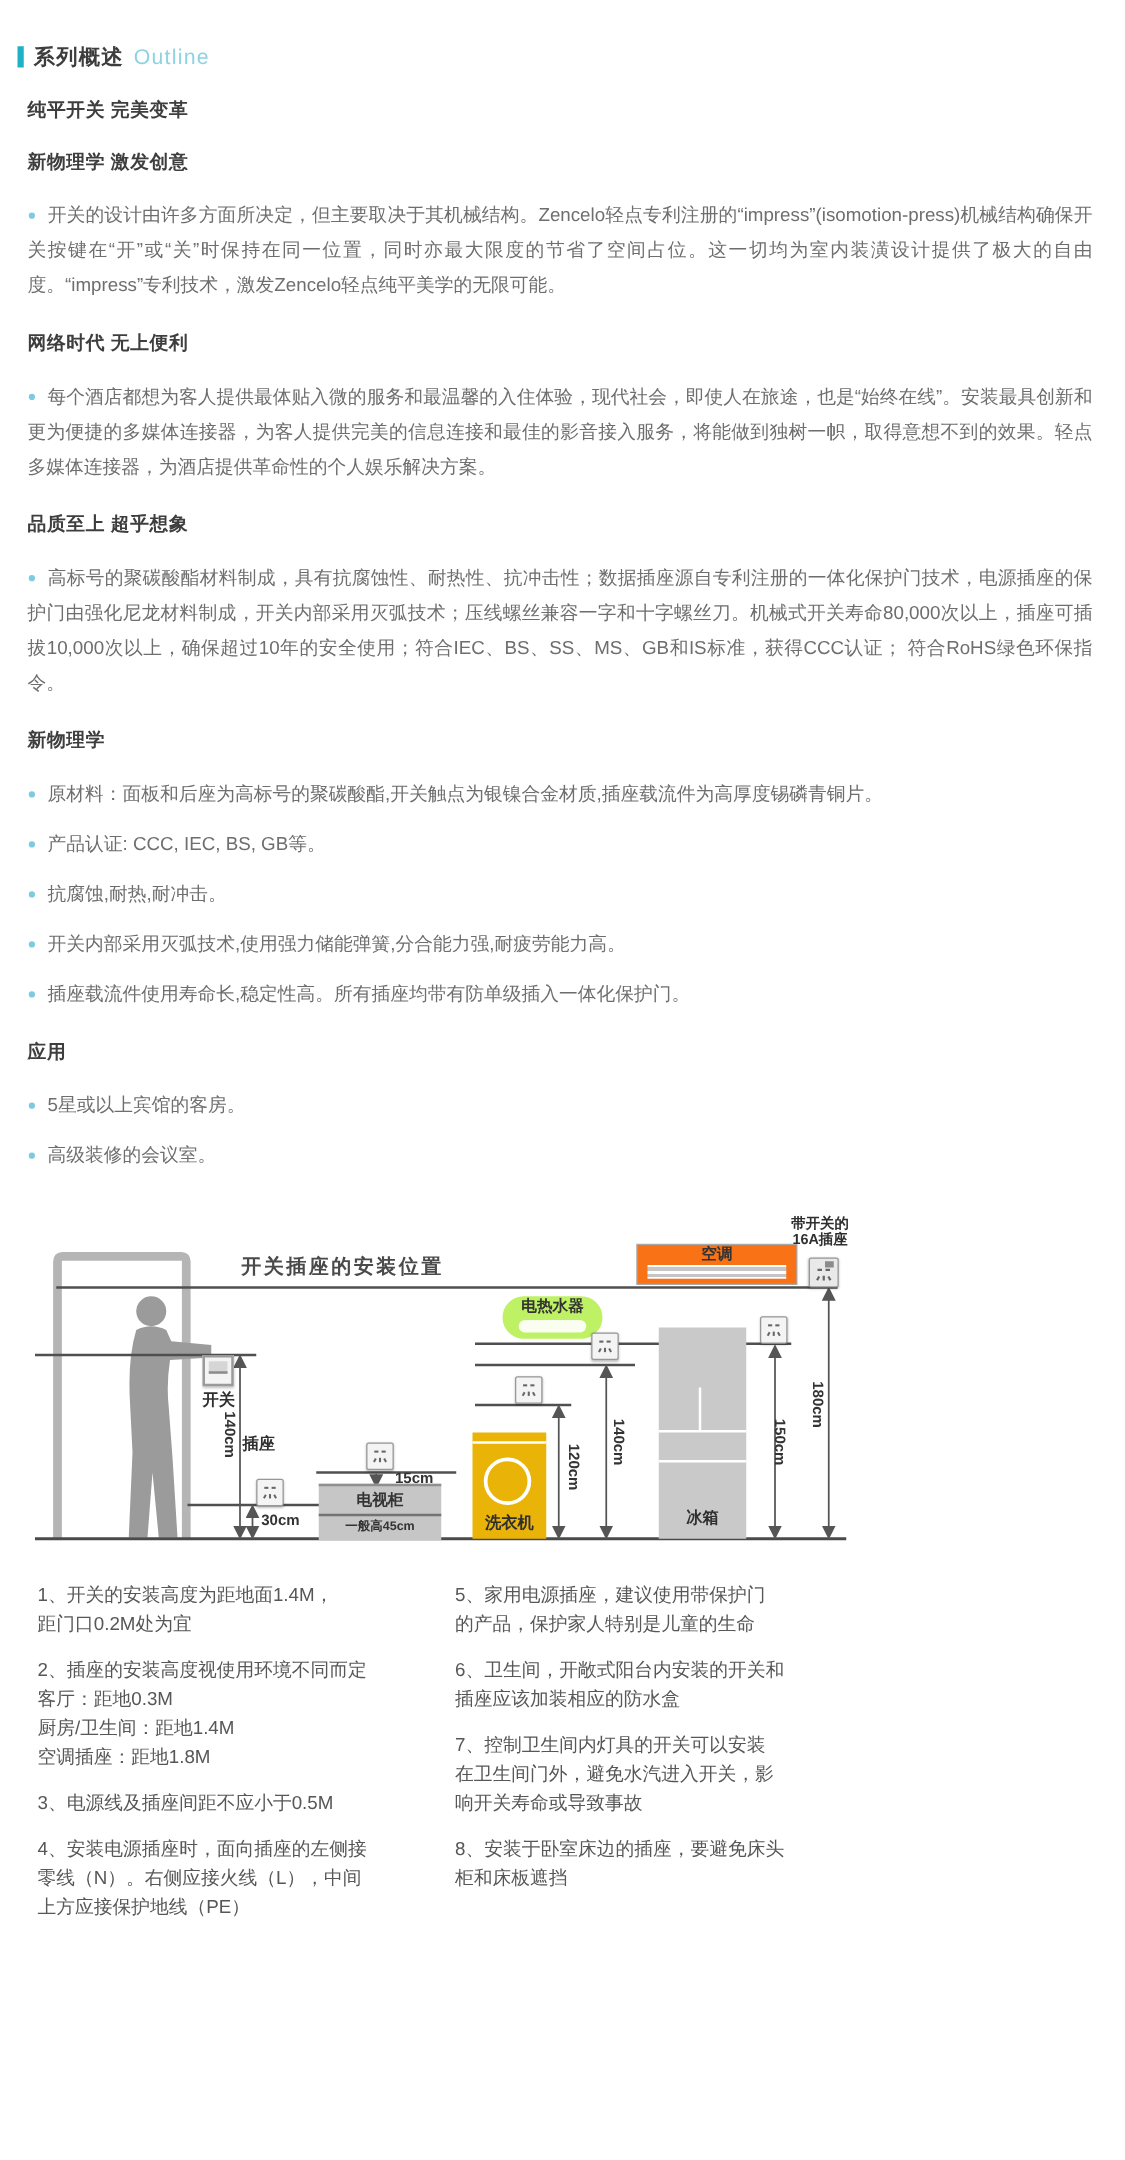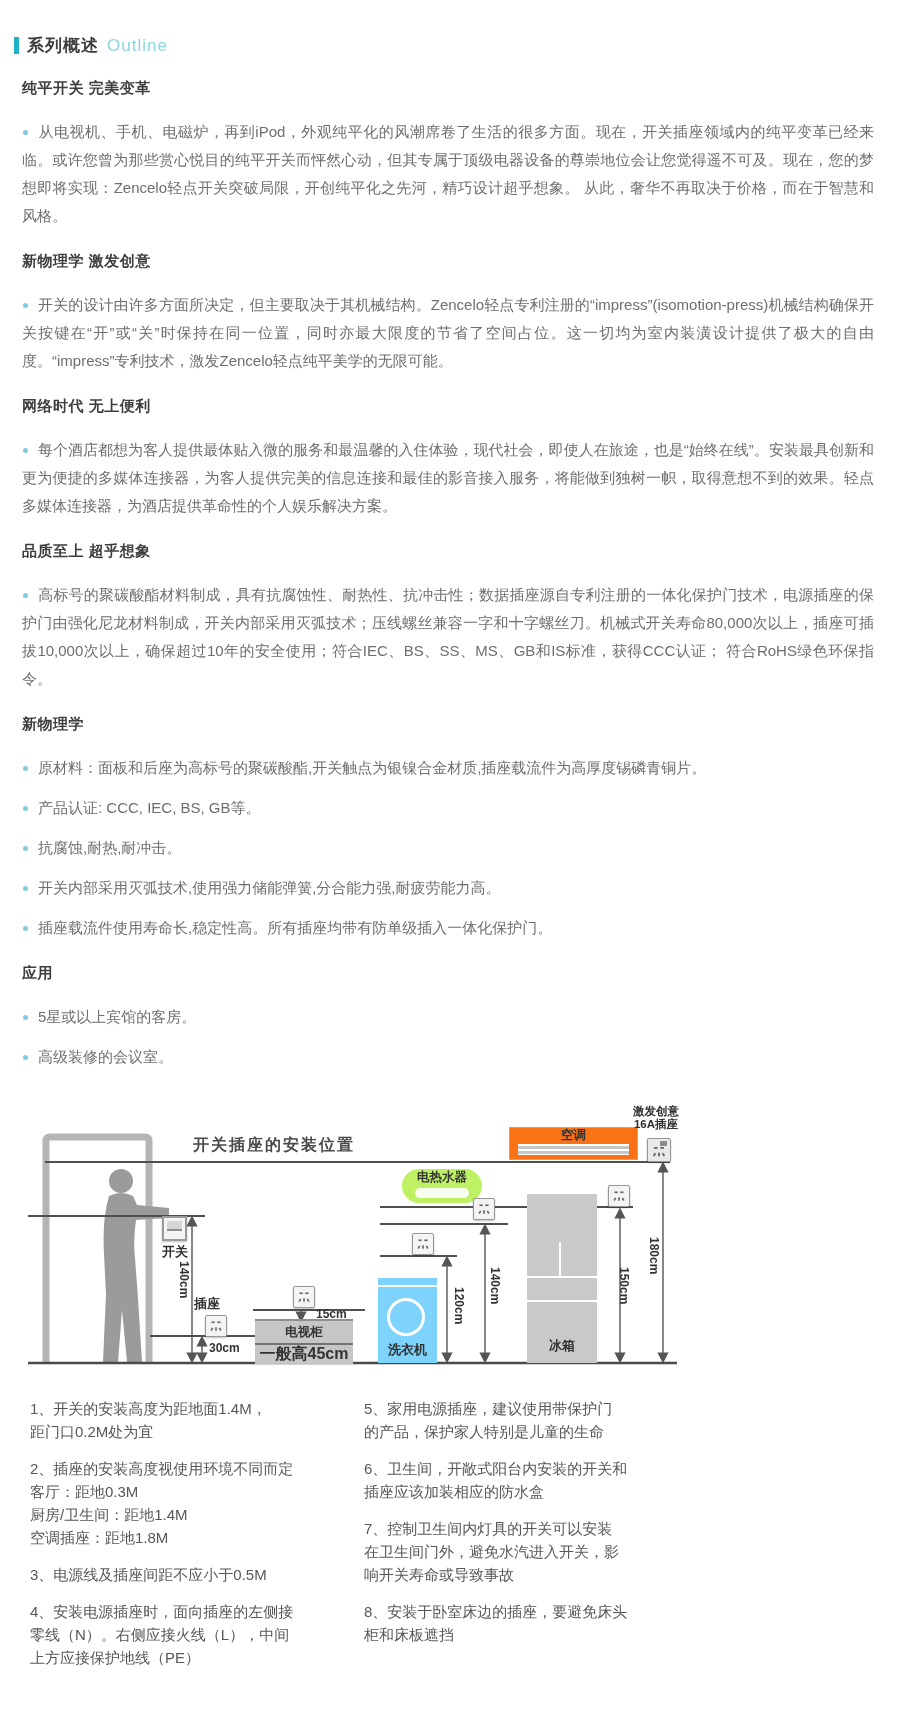--- a/index.html
+++ b/index.html
@@ -37,23 +37,23 @@
   .aircon{position:absolute;left:485px;top:27px;width:127px;height:31px;background:#f97316;box-shadow:0 0 0 1px #aaa;}
   .aircon .app-t{font-size:12.5px;font-weight:700;color:#333;text-align:center;line-height:15px;}
   .slats{margin:1px 8px 0 8px;height:11px;background:repeating-linear-gradient(#fff 0 2px,#c6c6c6 2px 5px);}
 
   .heater{position:absolute;left:377px;top:68px;width:80px;height:34px;background:#bef264;border-radius:17px;}
   .heater .app-t{font-size:12.5px;font-weight:700;color:#333;text-align:center;line-height:17px;}
   .heater-slot{position:absolute;left:13px;right:13px;bottom:5px;height:10px;border-radius:5px;background:#fff;opacity:.9;}
 
   .cabinet{position:absolute;left:230px;top:218px;width:98px;height:45px;background:#c6c6c6;border-top:2px solid #8f8f8f;box-sizing:border-box;}
   .cab-r1{font-size:12.5px;font-weight:700;color:#333;text-align:center;line-height:22px;border-bottom:2px solid #737373;}
-  .cab-r2{font-size:16px;font-weight:700;color:#333;text-align:center;line-height:18px;}
-
-  .washer{position:absolute;left:353px;top:177px;width:59px;height:85px;background:#7dd3fc;}
+  .cab-r2{font-size:10px;font-weight:700;color:#333;text-align:center;line-height:18px;}
+
+  .washer{position:absolute;left:353px;top:177px;width:59px;height:85px;background:#eab308;}
   .washer-top{position:absolute;left:0;right:0;top:7px;height:2px;background:#fff;}
   .washer-door{position:absolute;left:9px;top:20px;width:38px;height:38px;border:3px solid #fff;border-radius:50%;box-sizing:border-box;}
   .washer .app-label{position:absolute;left:0;right:0;bottom:4px;font-size:13px;font-weight:700;color:#2f2f2f;text-align:center;}
 
   .fridge{position:absolute;left:502px;top:93px;width:70px;height:169px;background:#c9c9c9;}
   .fr-v{position:absolute;left:32px;top:48px;width:2px;height:34px;background:#fff;}
   .fr-h1{position:absolute;left:0;right:0;top:82px;height:2px;background:#fff;}
   .fr-h2{position:absolute;left:0;right:0;top:106px;height:2px;background:#fff;}
   .fridge .app-label{position:absolute;left:0;right:0;bottom:8px;font-size:13px;font-weight:700;color:#2f2f2f;text-align:center;}
 
@@ -71,21 +71,20 @@
 <div class="wrap">
 
   <div class="header">
     <span class="accent"></span>
     <span class="title-zh">系列概述</span>
     <span class="title-en">Outline</span>
   </div>
 
   <div class="sec">
     <div class="sec-h">纯平开关 完美变革</div>
-    <div class="bullet"><span class="dot"></span><span>从电视机、手机、电磁炉，再到iPod，外观纯平化的风潮席卷了生活的很多方面。现在，开关插座领域内的纯平变革已经来临。或许您曾为那些赏心悦目的纯平开关而怦然心动，但其专属于顶级电器设备的尊崇地位会让您觉得遥不可及。现在，您的梦想即将实现：Zencelo轻点开关突破局限，开创纯平化之先河，精巧设计超乎想象。 从此，奢华不再取决于价格，而在于智慧和风格。</span></div>
   </div>
 
   <div class="sec">
     <div class="sec-h">新物理学 激发创意</div>
     <div class="bullet"><span class="dot"></span><span>开关的设计由许多方面所决定，但主要取决于其机械结构。Zencelo轻点专利注册的“impress”(isomotion-press)机械结构确保开关按键在“开”或“关”时保持在同一位置，同时亦最大限度的节省了空间占位。这一切均为室内装潢设计提供了极大的自由度。“impress”专利技术，激发Zencelo轻点纯平美学的无限可能。</span></div>
   </div>
 
   <div class="sec">
     <div class="sec-h">网络时代 无上便利</div>
     <div class="bullet"><span class="dot"></span><span>每个酒店都想为客人提供最体贴入微的服务和最温馨的入住体验，现代社会，即使人在旅途，也是“始终在线”。安装最具创新和更为便捷的多媒体连接器，为客人提供完美的信息连接和最佳的影音接入服务，将能做到独树一帜，取得意想不到的效果。轻点多媒体连接器，为酒店提供革命性的个人娱乐解决方案。</span></div>
@@ -151,21 +150,21 @@
     </svg>
 
     <div class="d-title">开关插座的安装位置</div>
 
     <div class="switch-plate">
         <div class="rocker"></div>
       </div>
     <div class="dlabel" style="left:137px;top:142px;">开关</div>
     <div class="vlab" style="left:166px;top:160px;">140cm</div>
 
-    <div class="dlabel" style="left:169px;top:194px;">插座</div>
+    <div class="dlabel" style="left:169px;top:177px;">插座</div>
     <div class="socket" style="left:180px;top:214px;">
       <svg viewBox="0 0 22 22">
           <g fill="#666">
             <rect x="6" y="6" width="3.6" height="1.8"></rect>
             <rect x="12.4" y="6" width="3.6" height="1.8"></rect>
             <rect x="5.6" y="12.8" width="1.8" height="3.4" transform="rotate(30 6.5 14.5)"></rect>
             <rect x="10.1" y="12.4" width="1.8" height="3.8"></rect>
             <rect x="14.6" y="12.8" width="1.8" height="3.4" transform="rotate(-30 15.5 14.5)"></rect>
           </g>
         </svg>
@@ -240,21 +239,21 @@
             <rect x="14.6" y="12.8" width="1.8" height="3.4" transform="rotate(-30 15.5 14.5)"></rect>
           </g>
         </svg>
     </div>
     <div class="vlab" style="left:606px;top:166px;">150cm</div>
 
     <div class="aircon">
       <div class="app-t">空调</div>
       <div class="slats"></div>
     </div>
-    <div class="lbl-16a">激发创意
+    <div class="lbl-16a">带开关的
 16A插座</div>
     <div class="socket socket16" style="left:622px;top:37px;">
       <svg viewBox="0 0 22 22">
           <g fill="#666">
             <rect x="6" y="8" width="3.6" height="1.8"></rect>
             <rect x="12.4" y="8" width="3.6" height="1.8"></rect>
             <rect x="5.6" y="14" width="1.8" height="3.4" transform="rotate(30 6.5 15.7)"></rect>
             <rect x="10.1" y="13.6" width="1.8" height="3.8"></rect>
             <rect x="14.6" y="14" width="1.8" height="3.4" transform="rotate(-30 15.5 15.7)"></rect>
           </g>

